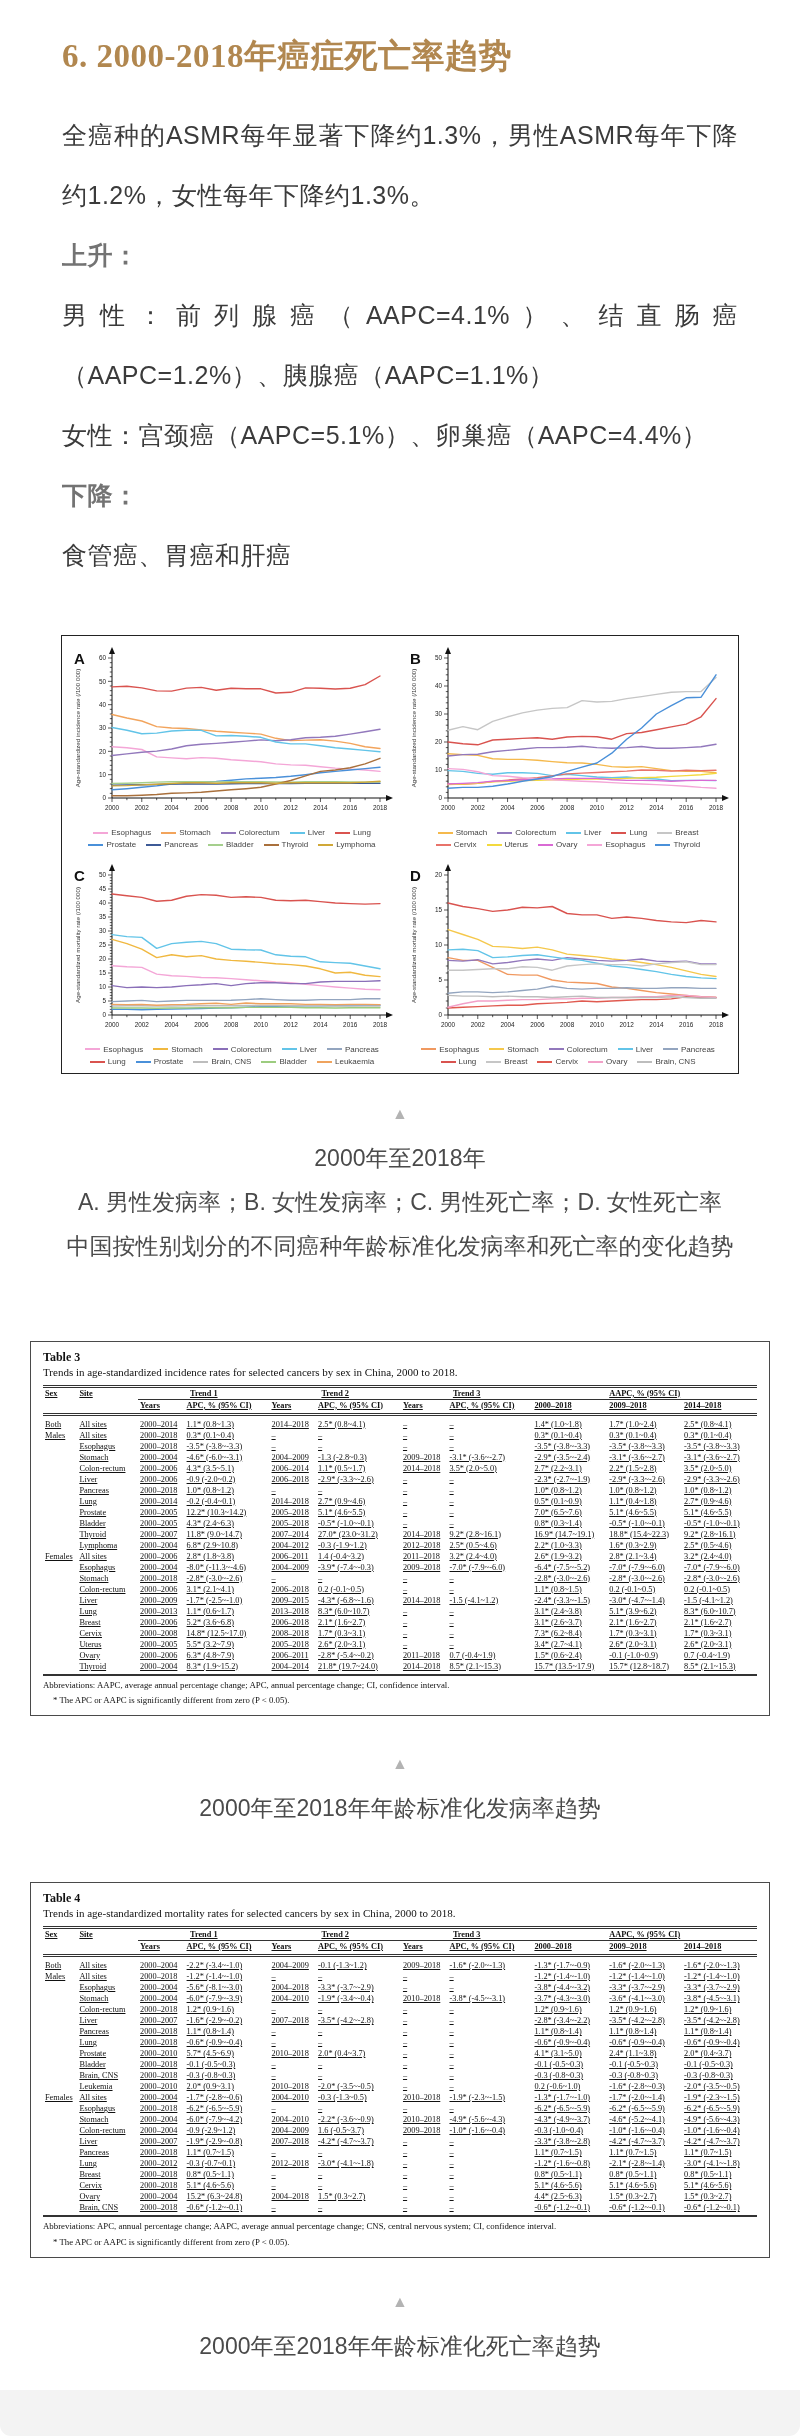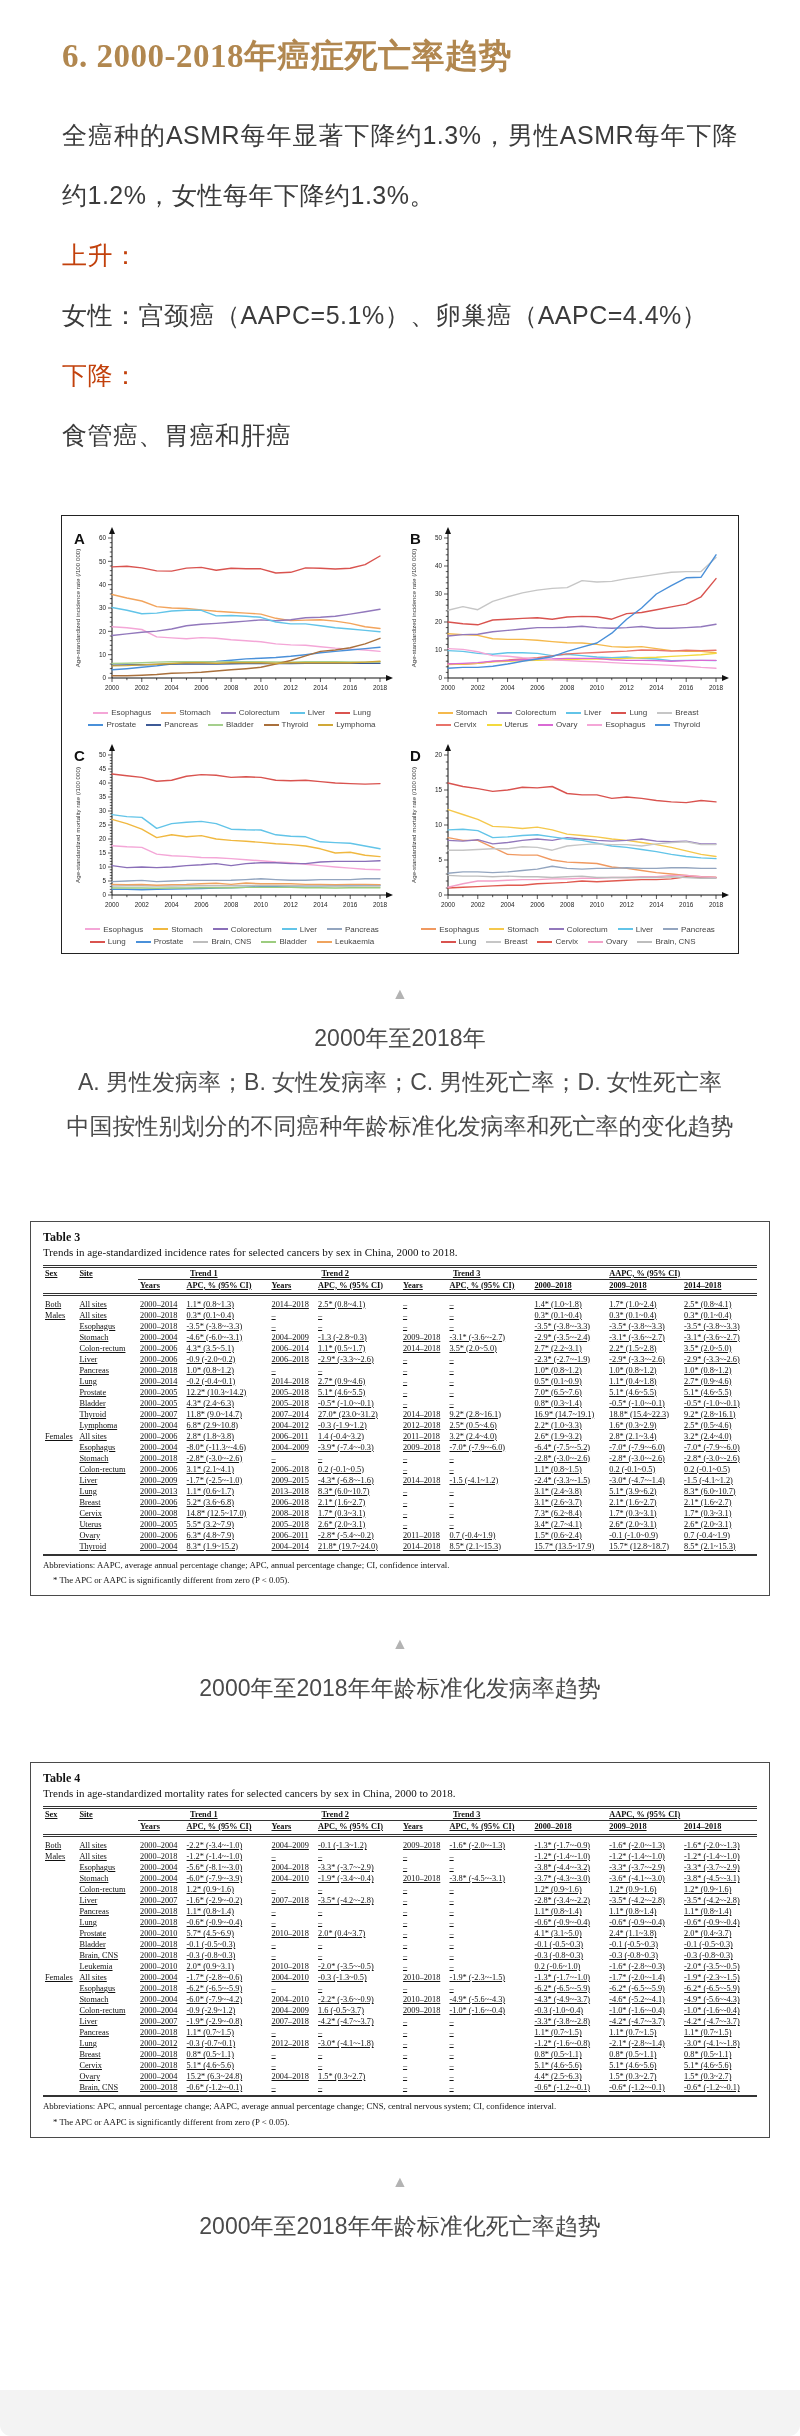--- a/index.html
+++ b/index.html
@@ -6,21 +6,21 @@
   html,body { background:#fff; }
   body { width:800px; font-family:"Liberation Sans", sans-serif; }
   .page { position:relative; width:800px; height:2436px; background:#fff; overflow:hidden;border-radius:11px; }
 
   .title { margin:34px 62px 0; font-family:"Liberation Serif", serif; font-weight:bold;
            font-size:33px; letter-spacing:.5px; }
 
   .intro { margin:26px 62px 0; width:676px; font-size:25px; color:#3b3b3b;
            line-height:2.4; text-align:justify; letter-spacing:.5px; }
   .intro p { margin:0; }
-  .intro p.blabel { font-weight:normal; color:#c2410c; }
+  .intro p.blabel { font-weight:bold; color:#737373; }
 
   
   .figure-box { margin:50px 61px 0; width:678px; border:1px solid #222;
                 display:grid; grid-template-columns:1fr 1fr; row-gap:10px;
                 padding:8px 2px 6px; background:#fff; }
   .panel { display:flex; flex-direction:column; align-items:center; }
   .legend { width:100%; text-align:center; margin-top:6px; }
   .lrow { line-height:11px; white-space:nowrap; }
   .litem { display:inline-block; margin:0 5px 0 5px; }
   .swatch { display:inline-block; width:15px; height:2px; vertical-align:middle; margin-right:3px; }
@@ -58,20 +58,21 @@
 </head>
 <body>
 
 <div class="page">
 
   <h1 class="title" id="pg-title" style="color: rgb(177, 135, 79);">6. 2000-2018年癌症死亡率趋势</h1>
 
   <div class="intro">
     <p>全癌种的ASMR每年显著下降约1.3%，男性ASMR每年下降约1.2%，女性每年下降约1.3%。</p>
     <p class="blabel">上升：</p>
+    <p>男性：前列腺癌（AAPC=4.1%）、结直肠癌（AAPC=1.2%）、胰腺癌（AAPC=1.1%）</p>
     <p>女性：宫颈癌（AAPC=5.1%）、卵巢癌（AAPC=4.4%）</p>
     <p class="blabel">下降：</p>
     <p>食管癌、胃癌和肝癌</p>
   </div>
 
   <div class="figure-box">
     <div class="panel">
         <svg width="324" height="176" viewBox="0 0 324 176">
           <line x1="42" y1="154" x2="42" y2="9" stroke="#111" stroke-width="1"></line>
           <polygon points="39,10 45,10 42,3" fill="#111"></polygon>

